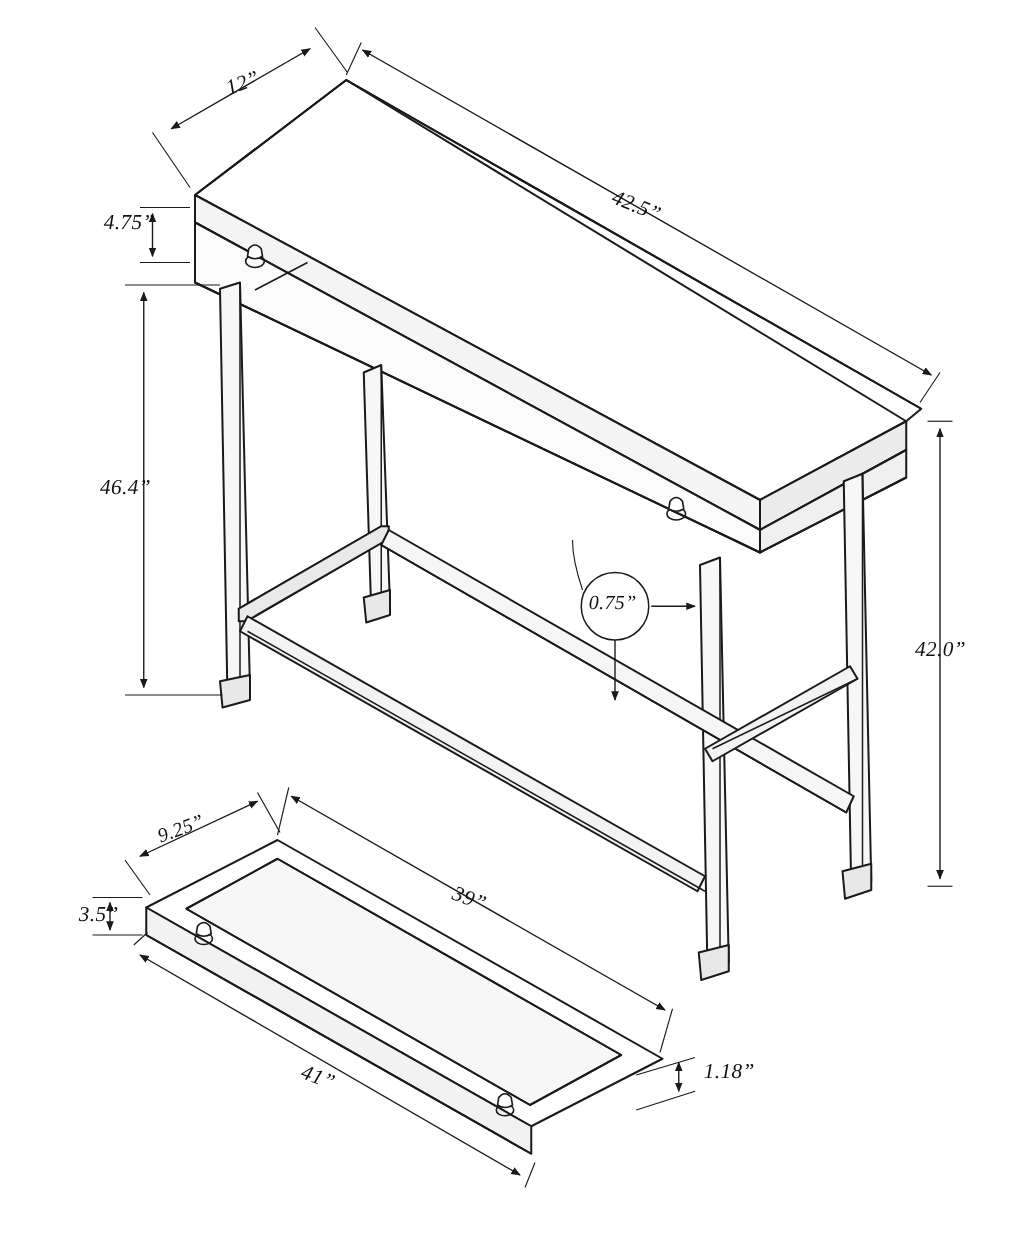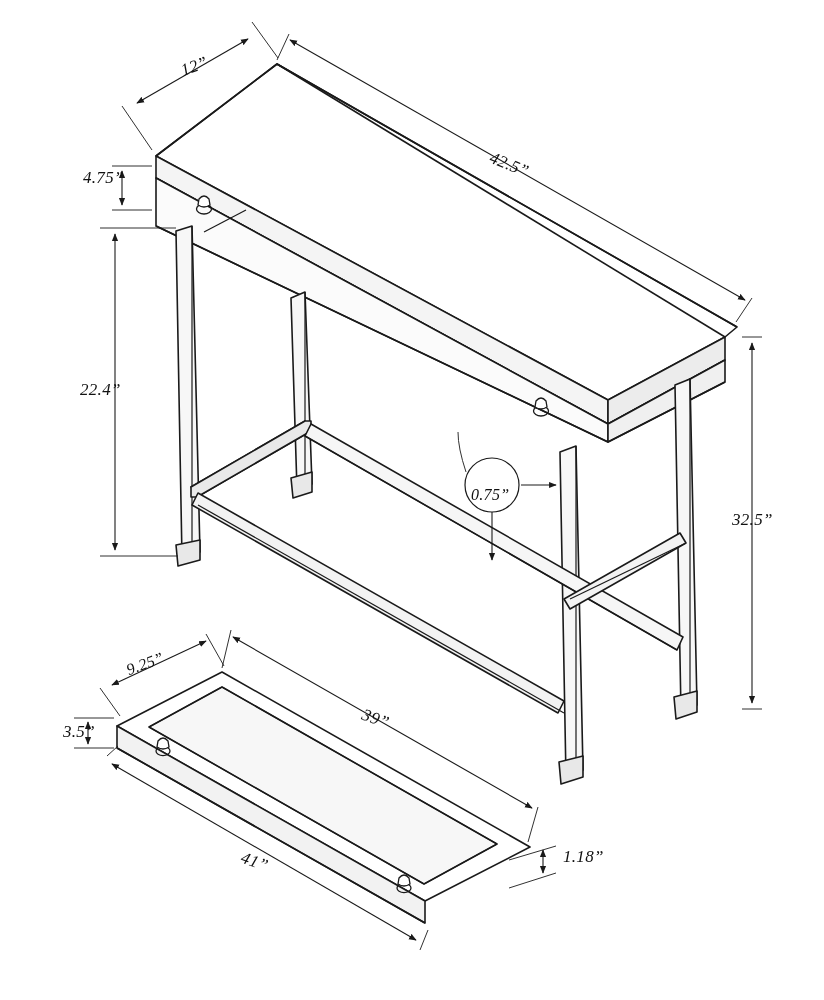--- a/index.html
+++ b/index.html
@@ -187,22 +187,22 @@
 
       <line x1="509" y1="860" x2="556" y2="846" stroke-width="0.9"></line>
       <line x1="509" y1="888" x2="556" y2="873" stroke-width="0.9"></line>
       <line x1="543" y1="850" x2="543" y2="873" marker-start="url(#arrow-start)" marker-end="url(#arrow-end)"></line>
     </g>
   </svg>
 
   <div class="dim-label rot-neg20" style="left:178px; top:62px;">12”</div>
   <div class="dim-label rot-pos22" style="left:494px; top:148px;">42.5”</div>
   <div class="dim-label" style="left:83px; top:168px;">4.75”</div>
-  <div class="dim-label" style="left:80px; top:380px;">22.4”</div>
-  <div class="dim-label" style="left:732px; top:510px;">32.5”</div>
-  <div class="dim-label small" style="left:471px; top:474px;margin-top:12px;">0.75”</div>
+  <div class="dim-label" style="left:80px; top:380px;">46.4”</div>
+  <div class="dim-label" style="left:732px; top:510px;">42.0”</div>
+  <div class="dim-label small" style="left:471px; top:474px;">0.75”</div>
   <div class="dim-label rot-neg20 small" style="left:124px; top:662px;">9.25”</div>
   <div class="dim-label" style="left:41px; top:722px;margin-left:22px;">3.5”</div>
   <div class="dim-label rot-pos20" style="left:366px; top:705px;">39”</div>
   <div class="dim-label rot-pos20" style="left:245px; top:848px;">41”</div>
   <div class="dim-label" style="left:563px; top:847px;">1.18”</div>
 
 </div>
 
 </body></html>

